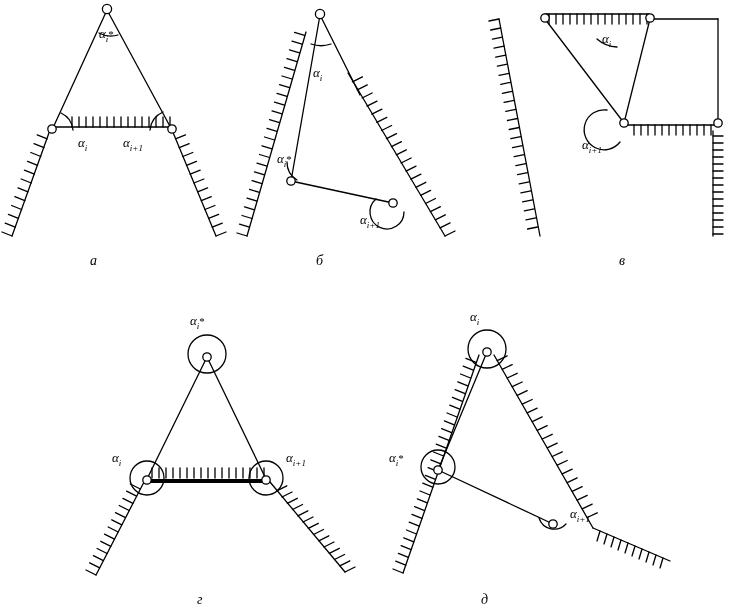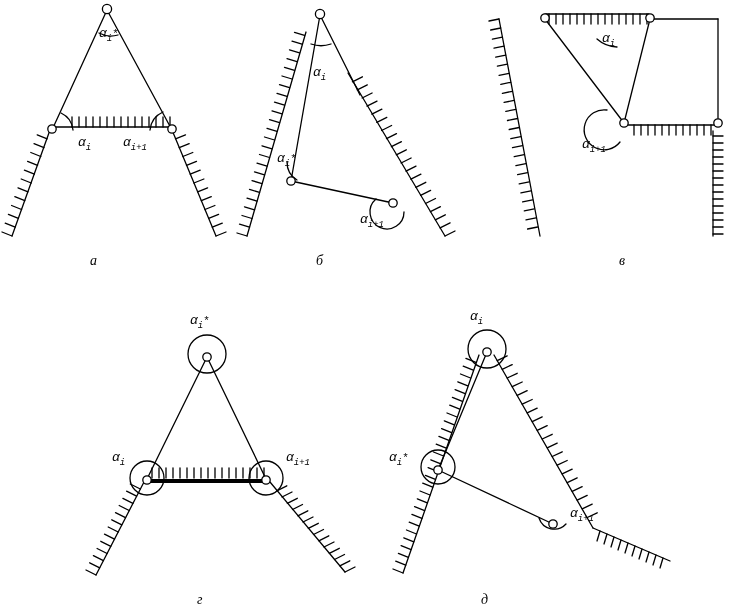--- a/index.html
+++ b/index.html
@@ -17,21 +17,21 @@
   }
   #figure {
     position: absolute;
     left: 0;
     top: 0;
     width: 729px;
     height: 614px;
   }
   .lbl {
     position: absolute;
-    font-family: Liberation Mono, monospace;
+    font-family: Liberation Serif, serif;
     font-style: italic;
     font-size: 13px;
     white-space: nowrap;
     line-height: 1;
   }
   .lbl sub {
     font-size: 9px;
     font-style: italic;
   }
   .panel-letter {

